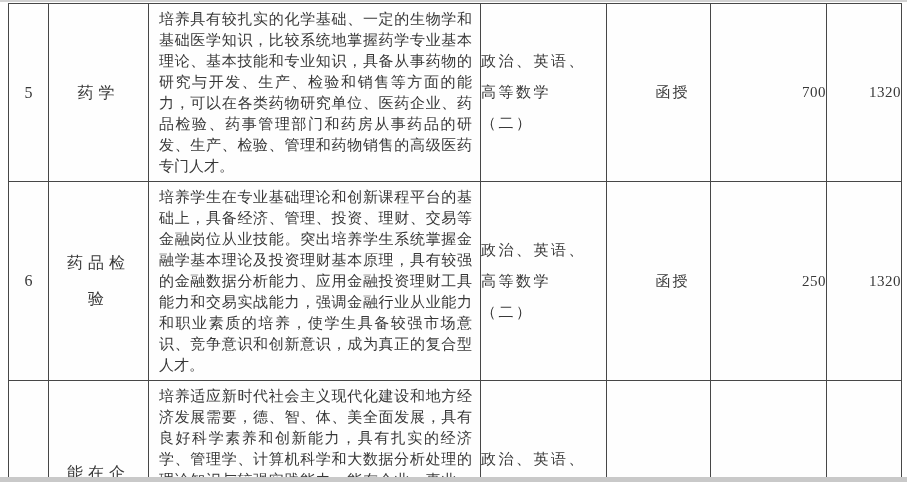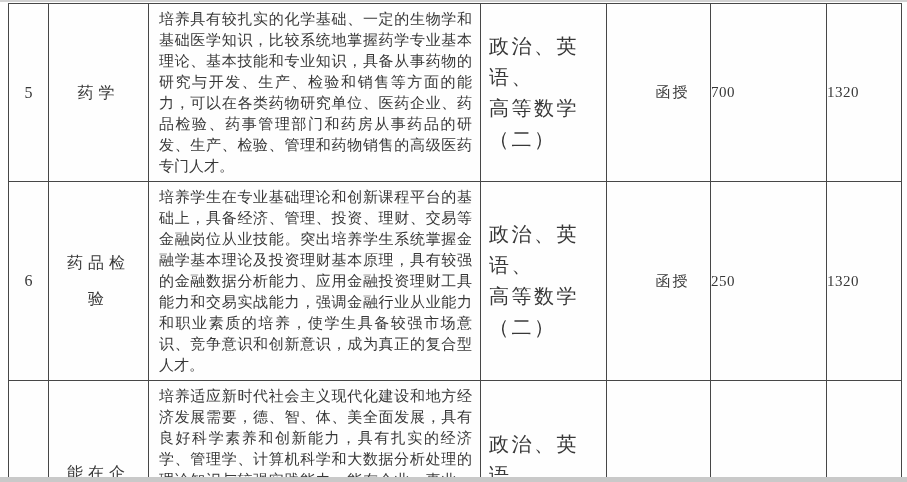--- a/index.html
+++ b/index.html
@@ -49,34 +49,33 @@
   }
   .desc-cell {
     vertical-align: top;
     font-size: 15px;
     line-height: 21px;
     letter-spacing: 0;
     text-align: justify;
     padding: 5px 8px 4px 10px;
   }
   .subjects-cell {
-    font-size: 20px;
+    font-size: 15px;
     letter-spacing: 2.5px;
     line-height: 31px;
     white-space: pre-line;
-    padding-left: 8px;
   }
   .mode-cell {
     text-align: center;
     font-size: 15px;
     letter-spacing: 2px;
     padding-left: 28px;
   }
   .quota-cell, .fee-cell {
-    text-align: left;
+    text-align: right;
     font-size: 15px;
     letter-spacing: 0.5px;
   }
 </style>
 </head>
 <body>
 
 <div class="page">
   <div class="edge-top"></div>
 

